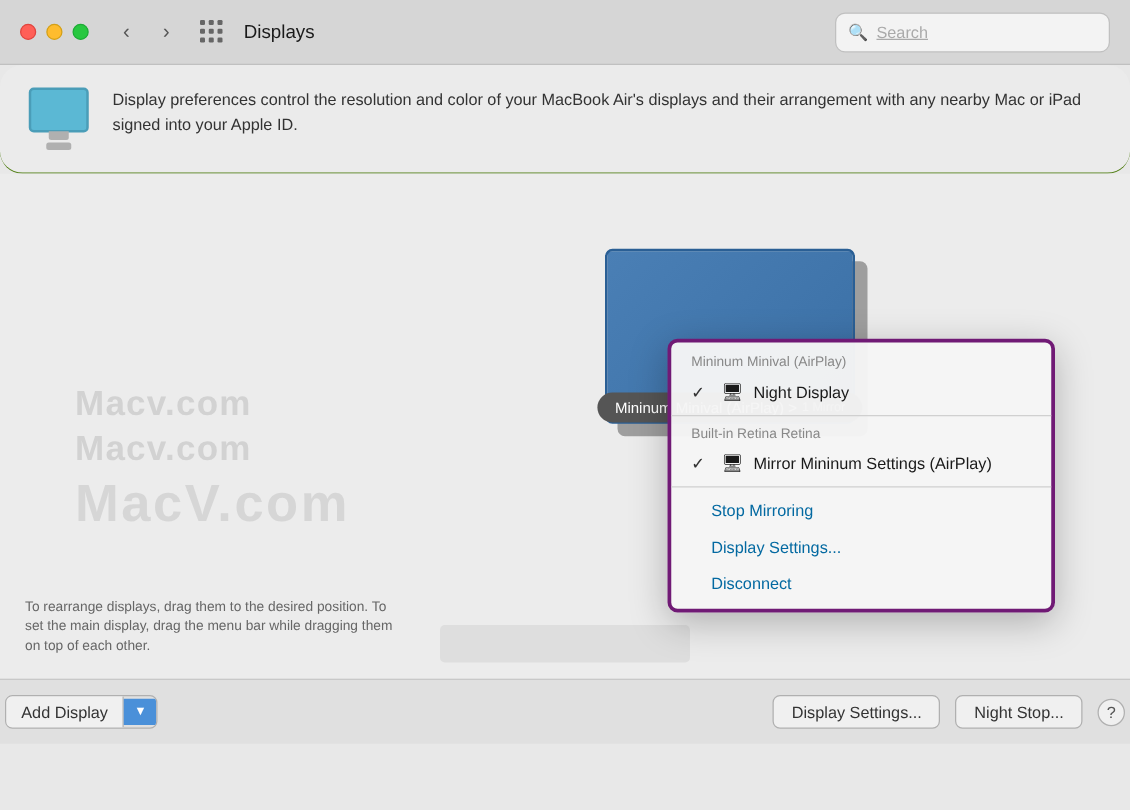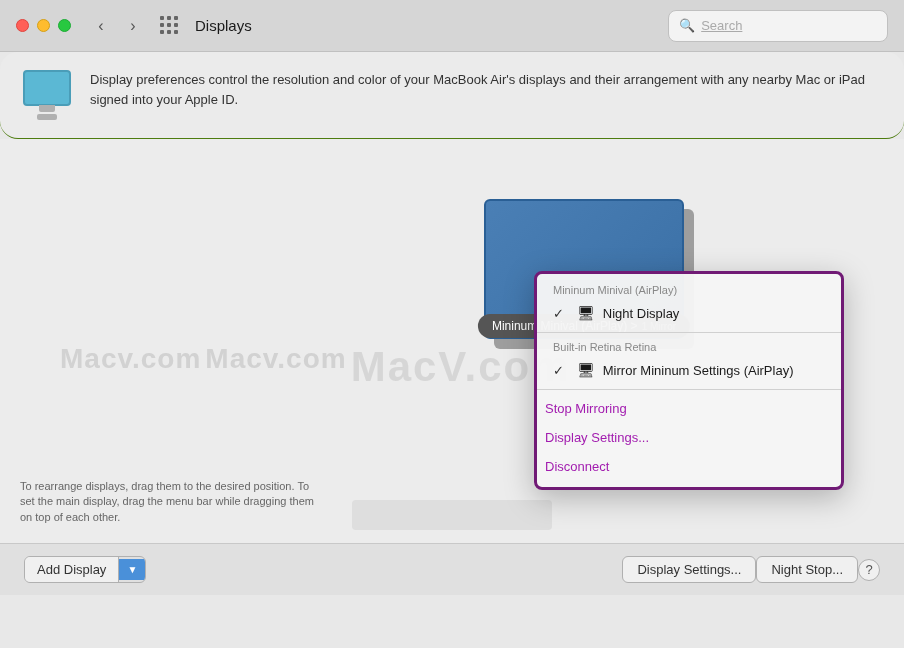--- a/index.html
+++ b/index.html
@@ -186,21 +186,21 @@
       min-height: 380px;
     }
 
     
     .watermark {
       position: absolute;
       left: 60px;
       top: 50%;
       transform: translateY(-50%);
       display: flex;
-      flex-direction: row;
+      flex-direction: column;
       gap: 4px;
     }
     .watermark-line {
       font-size: 28px;
       font-weight: 700;
       color: rgba(150,150,150,0.3);
       letter-spacing: 1px;
     }
     .watermark-line-large {
       font-size: 42px;
@@ -269,22 +269,22 @@
     .bottom-bar {
       position: absolute;
       bottom: 0;
       left: 0;
       right: 0;
       height: 52px;
       background: #e0e0e0;
       border-top: 1px solid #c8c8c8;
       display: flex;
       align-items: center;
-      padding: 0 24px;
-      gap: 0;
+      padding: 0 4px;
+      gap: 12px;
     }
 
     .add-display-btn {
       display: flex;
       align-items: center;
       gap: 0;
       border-radius: 6px;
       overflow: hidden;
       border: 1px solid #b0b0b0;
       cursor: pointer;
@@ -374,23 +374,23 @@
       font-size: 14px;
     }
 
     .menu-separator {
       height: 1px;
       background: #d0d0d0;
       margin: 4px 0;
     }
 
     .menu-item-plain {
-      padding: 7px 8px;
-      font-size: 13px;
-      color: #a21caf;
+      padding: 7px 32px;
+      font-size: 13px;
+      color: #0369a1;
       cursor: pointer;
     }
 
     .bottom-info-text {
       position: absolute;
       bottom: 70px;
       left: 20px;
       right: 20px;
       display: flex;
       justify-content: flex-start;

